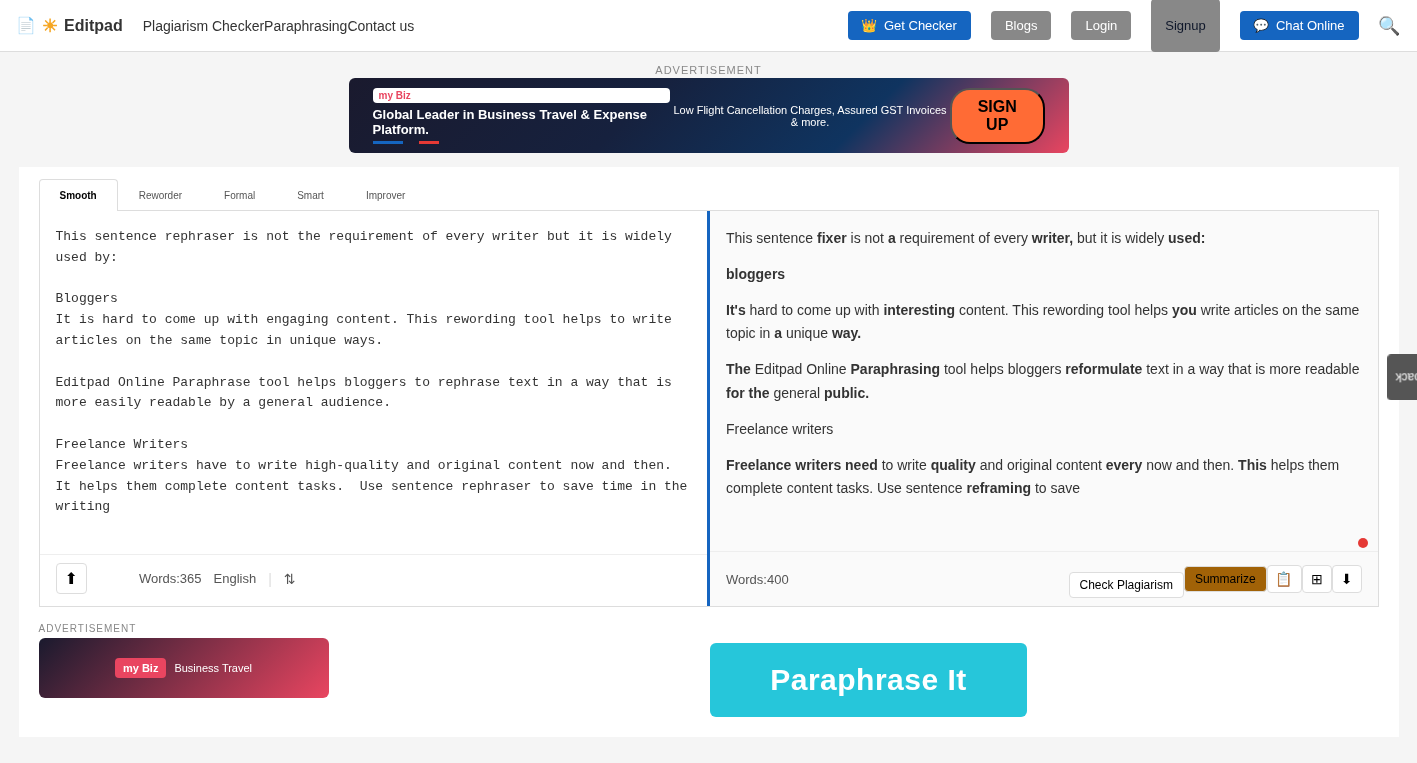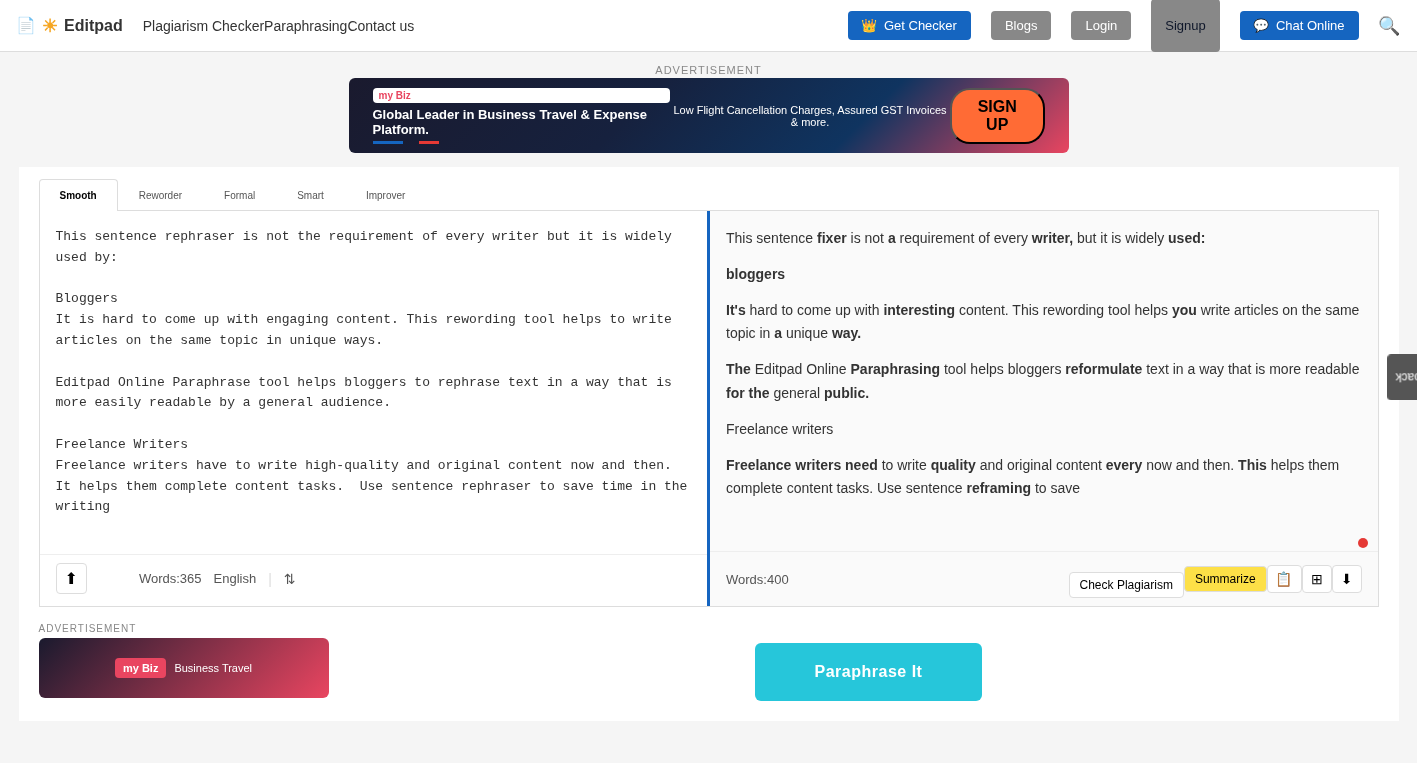--- a/index.html
+++ b/index.html
@@ -247,21 +247,21 @@
     .btn-check-plag {
       background: #fff;
       border: 1px solid #ddd;
       border-radius: 4px;
       padding: 5px 10px;
       font-size: 12px;
       cursor: pointer;
       margin-top: 12px;
     }
     .btn-summarize {
-      background: #fde047;
+      background: #a16207;
       border: 1px solid #ddd;
       border-radius: 4px;
       padding: 5px 10px;
       font-size: 12px;
       cursor: pointer;
       text-align: right;
     }
     .icon-btn {
       background: #fff;
       border: 1px solid #ddd;
@@ -304,21 +304,21 @@
       justify-content: center;
       align-items: center;
       padding-top: 20px;
     }
     .btn-paraphrase {
       background: #26c6da;
       color: #fff;
       border: none;
       border-radius: 6px;
       padding: 20px 60px;
-      font-size: 16px;
+      font-size: 30px;
       font-weight: bold;
       cursor: pointer;
       letter-spacing: 0.5px;
     }
 
     
     .feedback-tab {
       position: fixed;
       right: 0;
       top: 50%;

